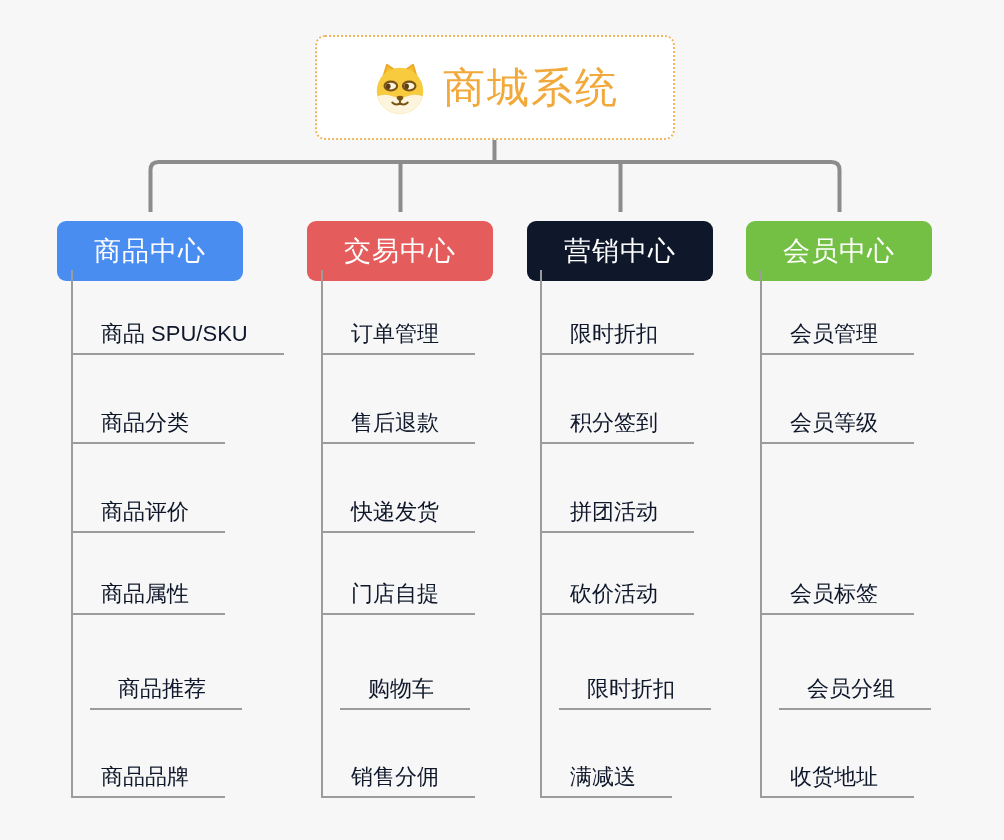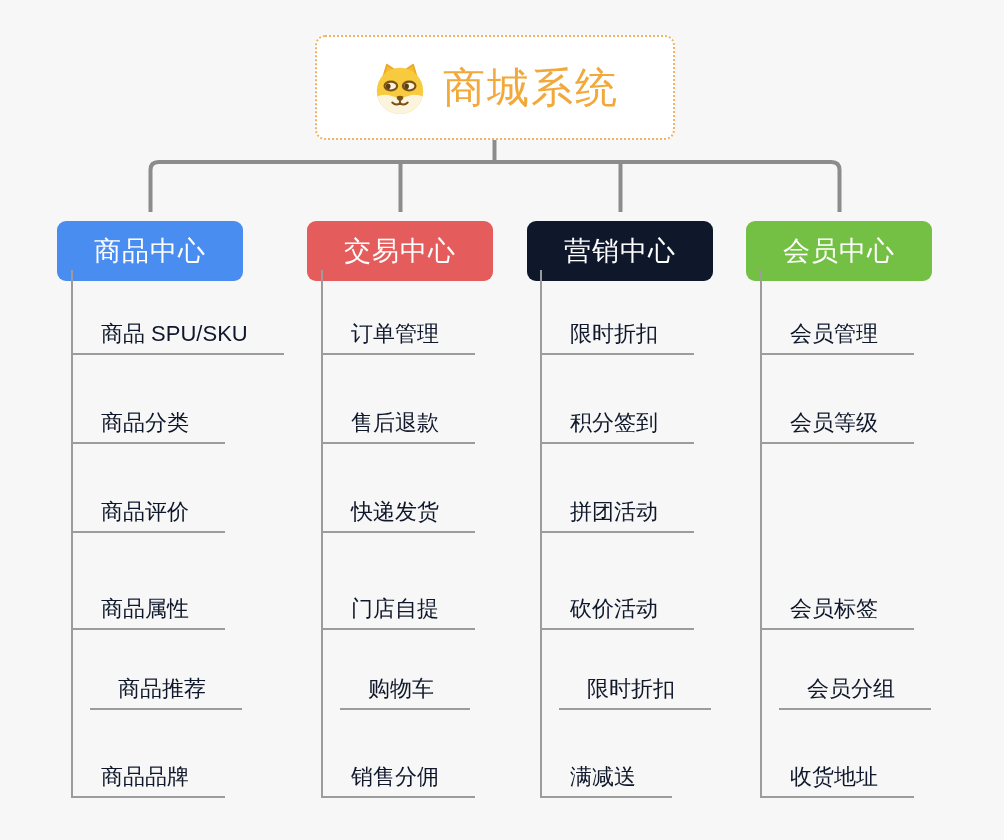--- a/index.html
+++ b/index.html
@@ -49,21 +49,21 @@
   .leaf{
     position:absolute;left:0;
     padding:0 36px 2px 28px;
     border-bottom:2.5px solid #9c9c9c;
     font-size:22px;line-height:34px;color:#0f172a;
     white-space:nowrap;cursor:default;
   }
   .leaf.r1{top:46.5px;}
   .leaf.r2{top:135.5px;}
   .leaf.r3{top:224.5px;}
-  .leaf.r4{top:322px;text-align:center;}
+  .leaf.r4{top:307px;text-align:center;}
   .leaf.r5{top:401.5px;margin-left:17px;}
   .leaf.r6{top:489.5px;}
 </style>
 </head>
 <body>
 
 <div class="canvas">
 
   <svg class="connectors" width="1004" height="840">
     <g stroke="#8c8c8c" stroke-width="4" fill="none">

